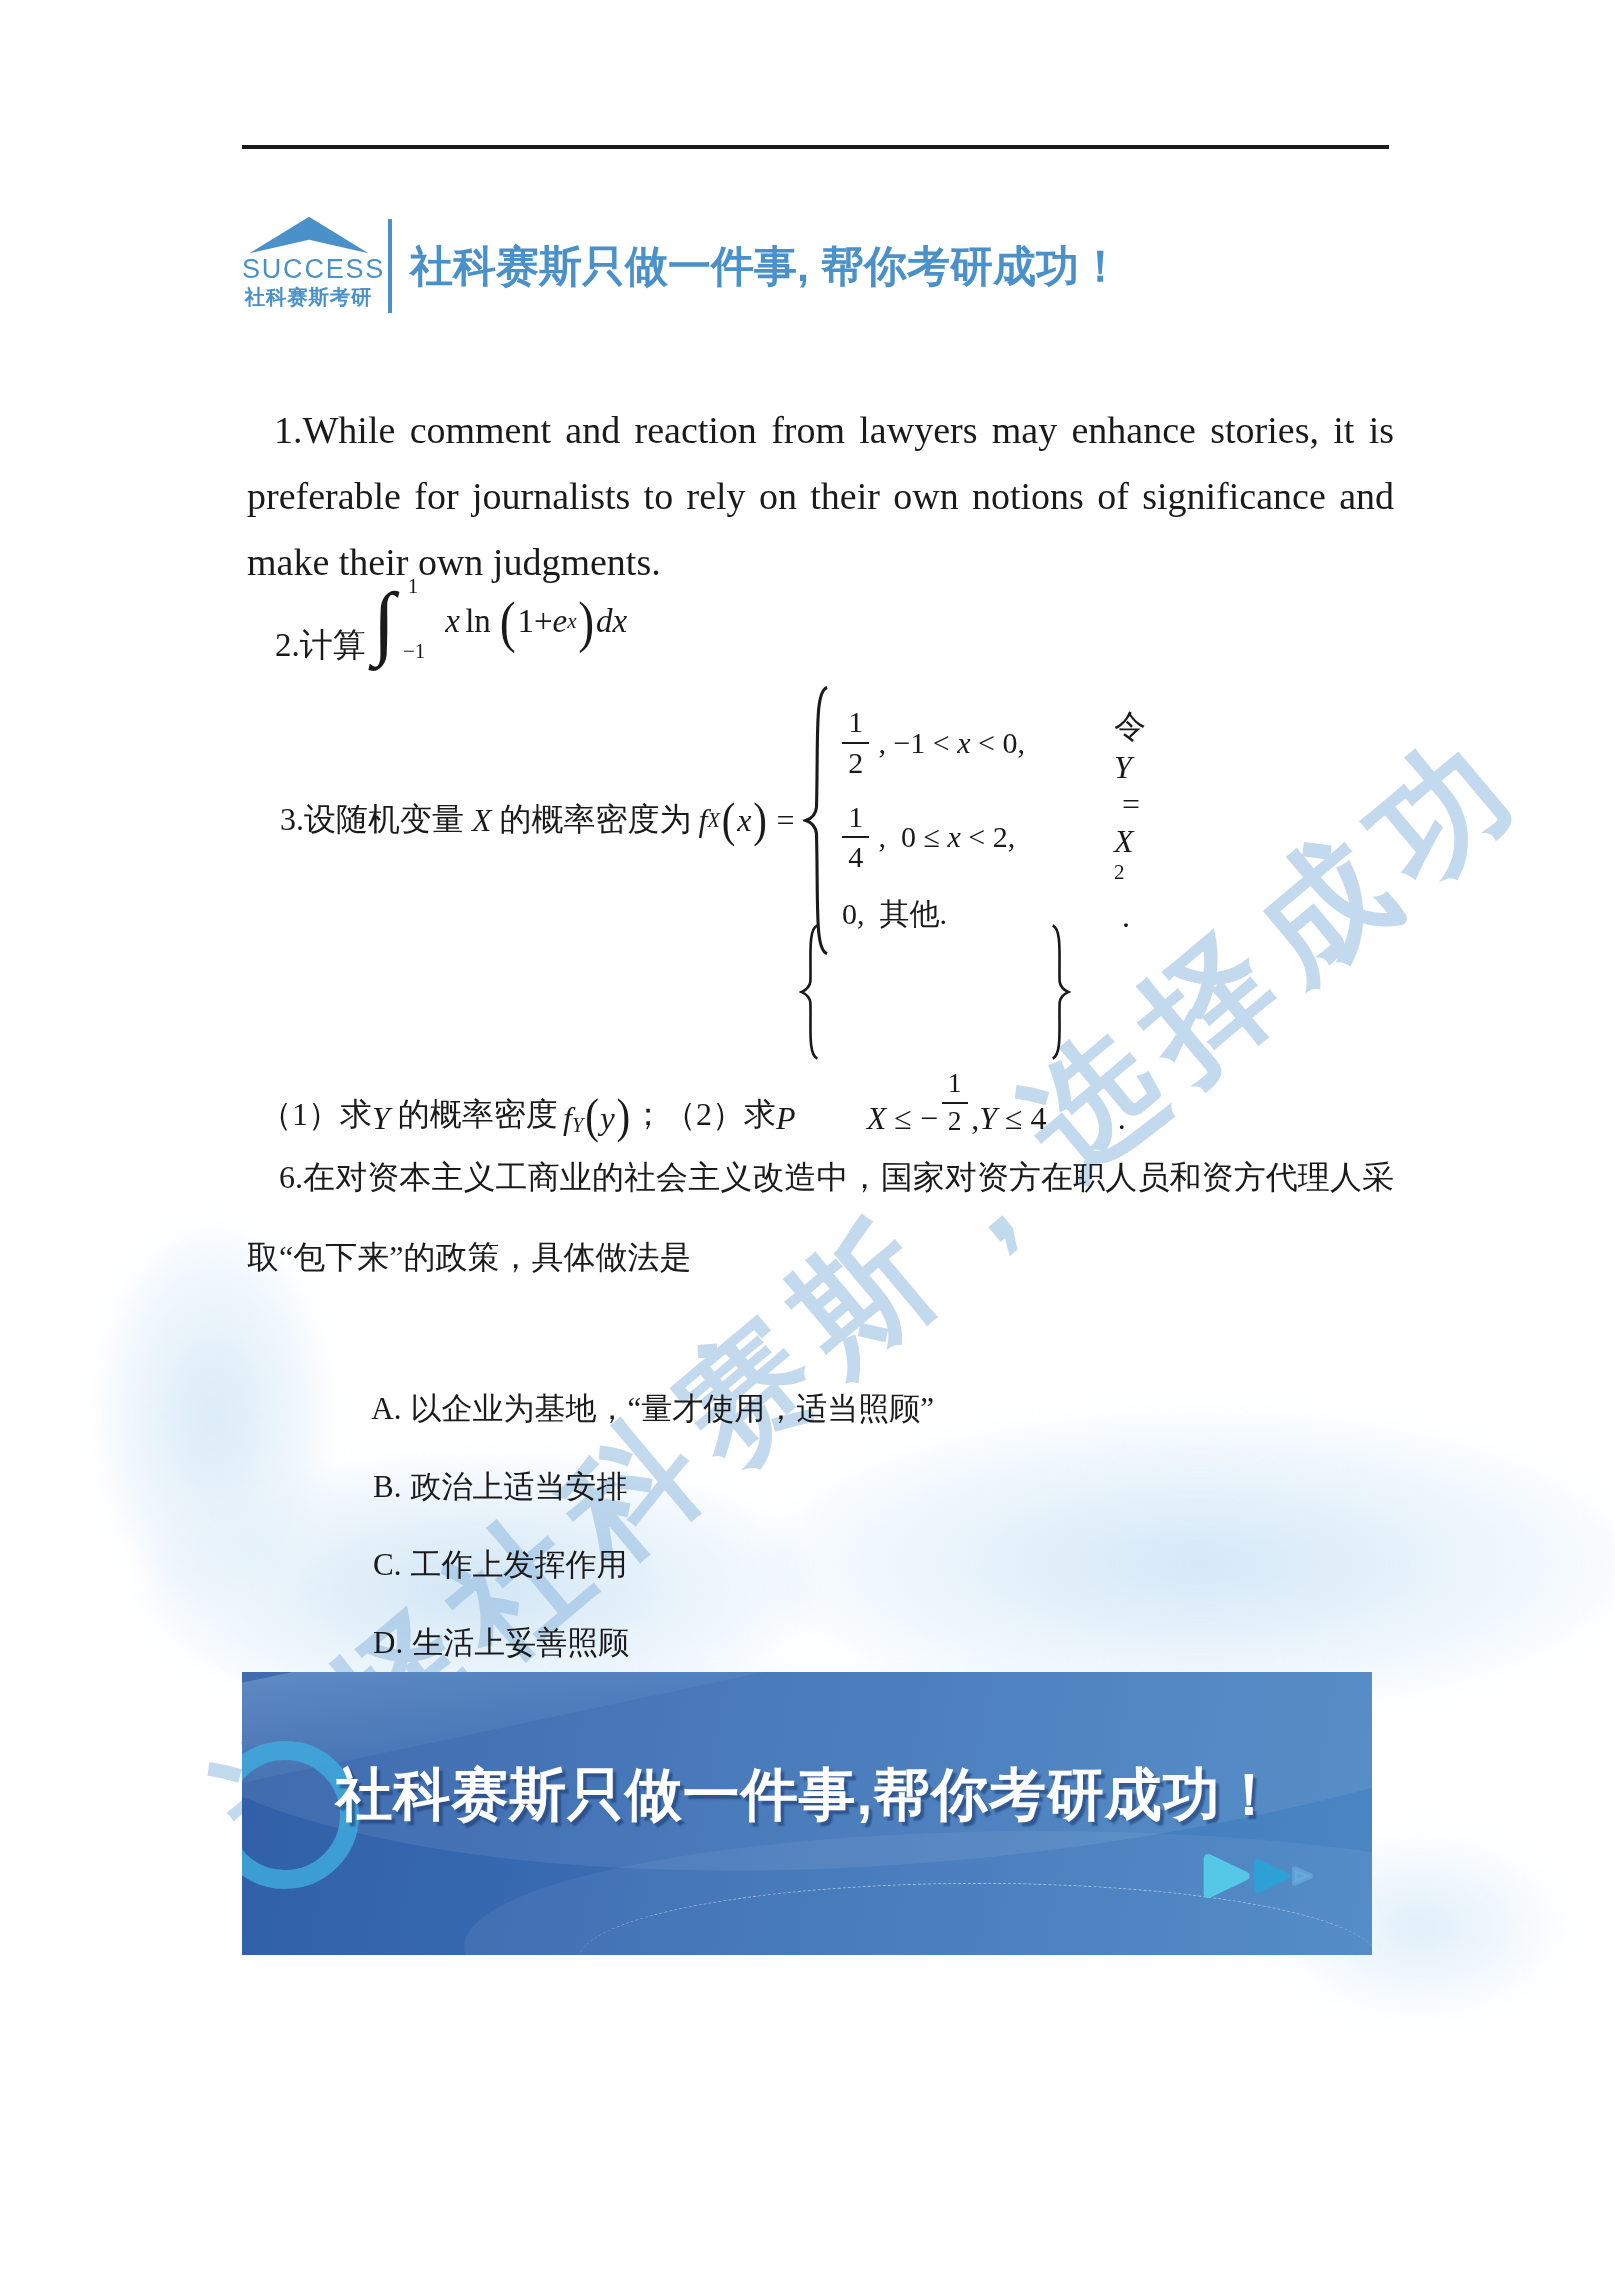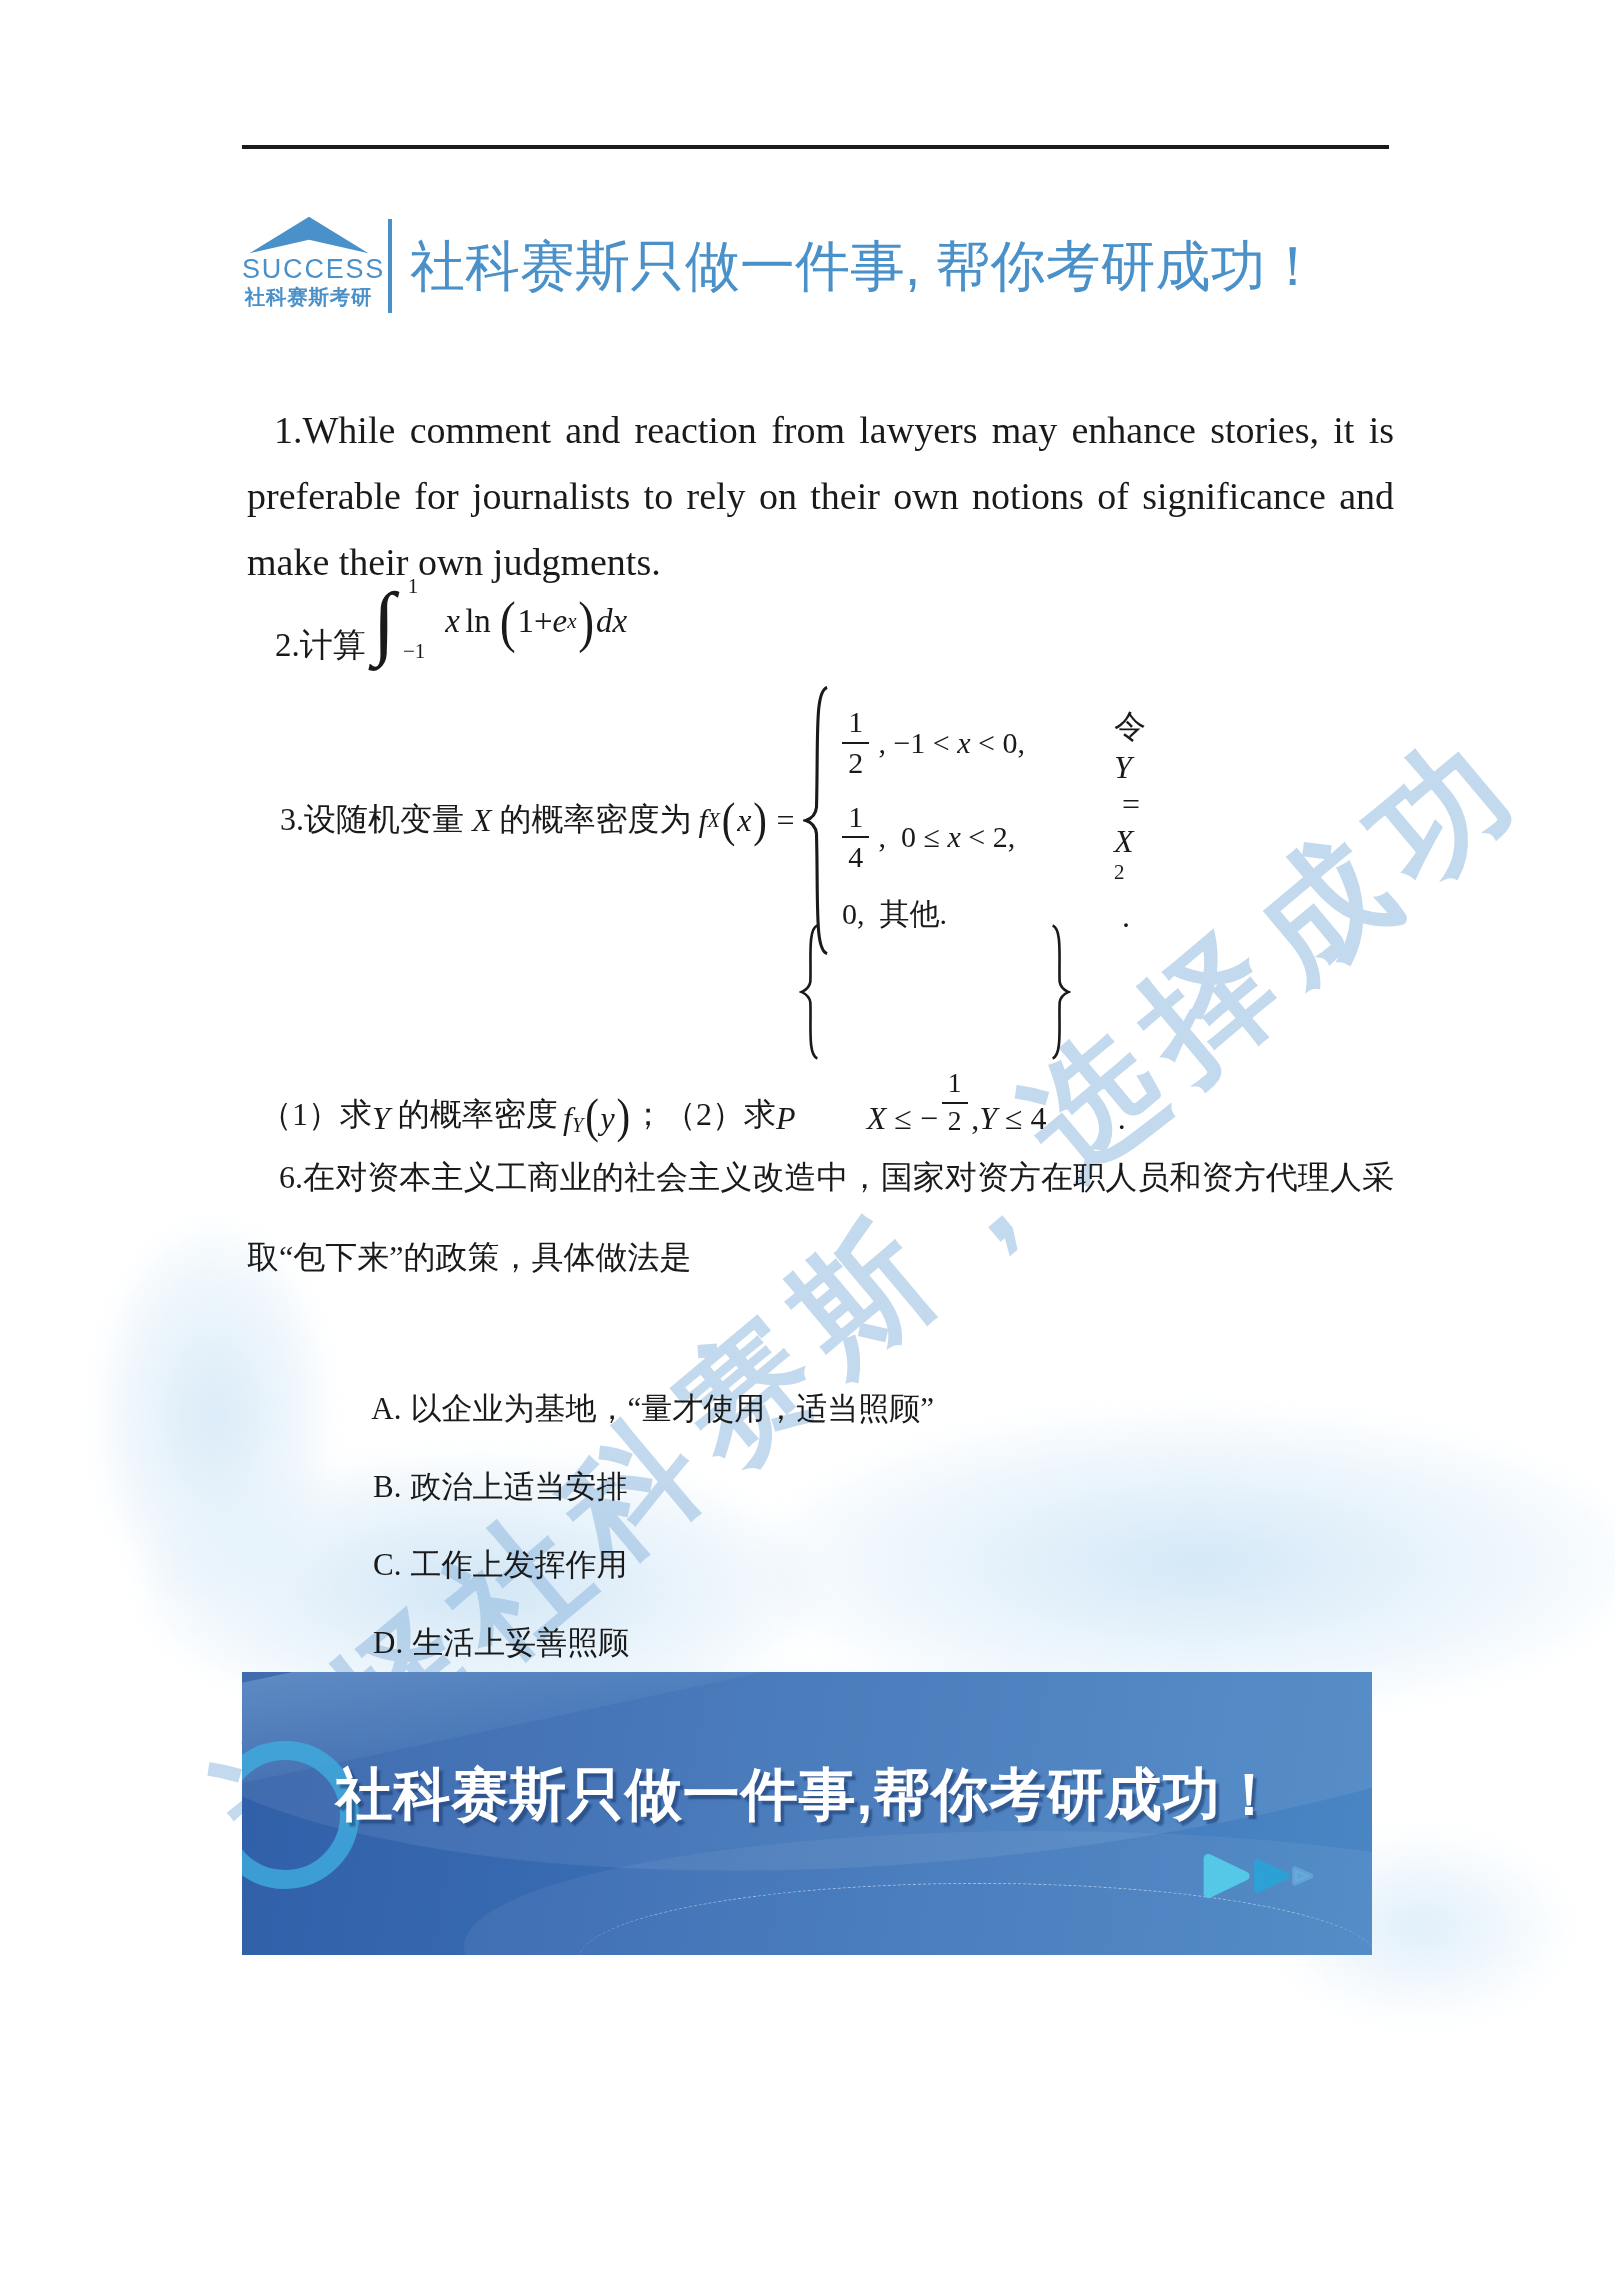--- a/index.html
+++ b/index.html
@@ -35,22 +35,22 @@
   
   .top-rule { position:absolute; left:242px; top:145px; width:1147px; height:4.4px; background:#1b1b1b; }
   .logo { position:absolute; left:242px; top:214px; width:133px; text-align:center; color:#4a90c9;
           font-family:"Liberation Sans", sans-serif; }
   .logo svg { display:block; margin:0 auto; }
   .logo-brand { font-weight:400; font-size:27px; letter-spacing:1.8px; line-height:1.1; }
   .logo-sub   { font-weight:700; font-size:20.4px; letter-spacing:0.9px; line-height:1.2; }
   .header-divider { position:absolute; left:388px; top:219px; width:3.6px; height:94px; background:#4a90c9; }
   .header-slogan {
     position:absolute; left:410px; top:223px; width:986px;
-    font-family:"Liberation Sans", sans-serif; font-weight:400;
-    font-size:55px; line-height:87px; color:#4a90c9; white-space:nowrap;
+    font-family:"Liberation Sans", sans-serif; font-weight:700;
+    font-size:43px; line-height:87px; color:#4a90c9; white-space:nowrap;
   }
   .page-title {
     position:absolute; left:242px; top:353px; width:1147px; text-align:center;
     font-size:41px; letter-spacing:1.8px;
   }
 
   
   .q1 {
     position:absolute; left:247px; top:397px; width:1147px;
     font-size:38px; line-height:66px; text-align:justify; text-indent:27px;

